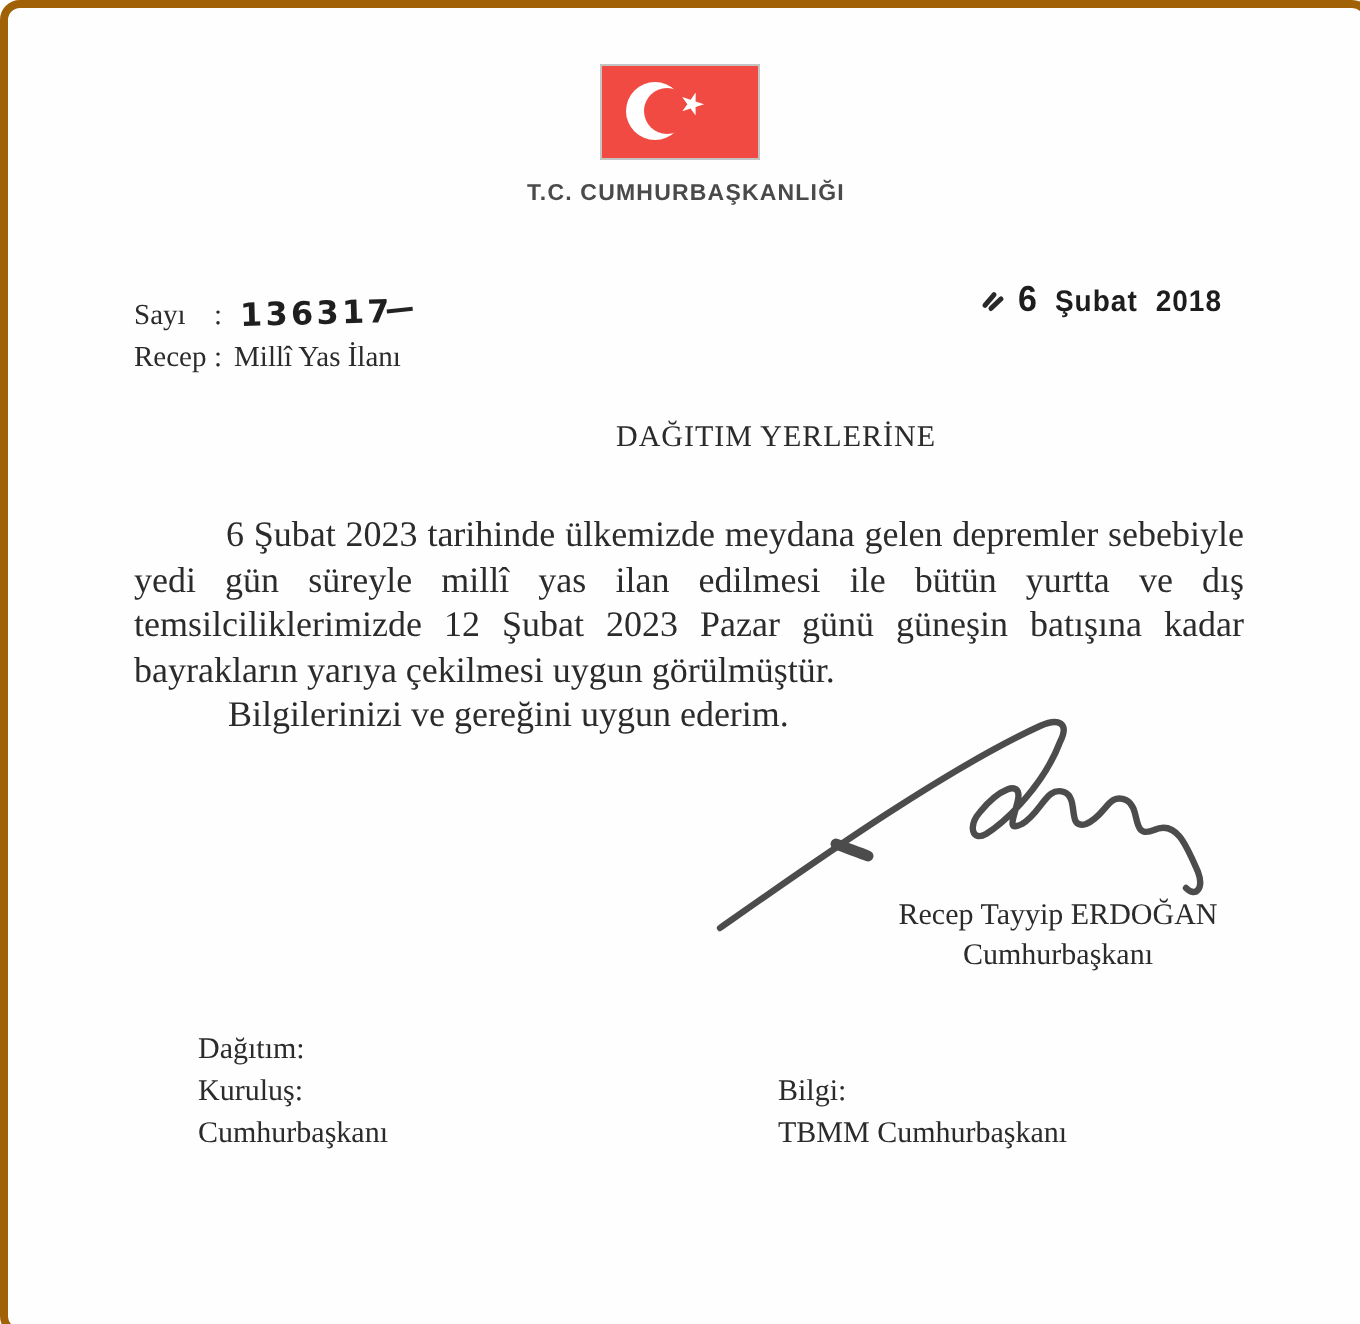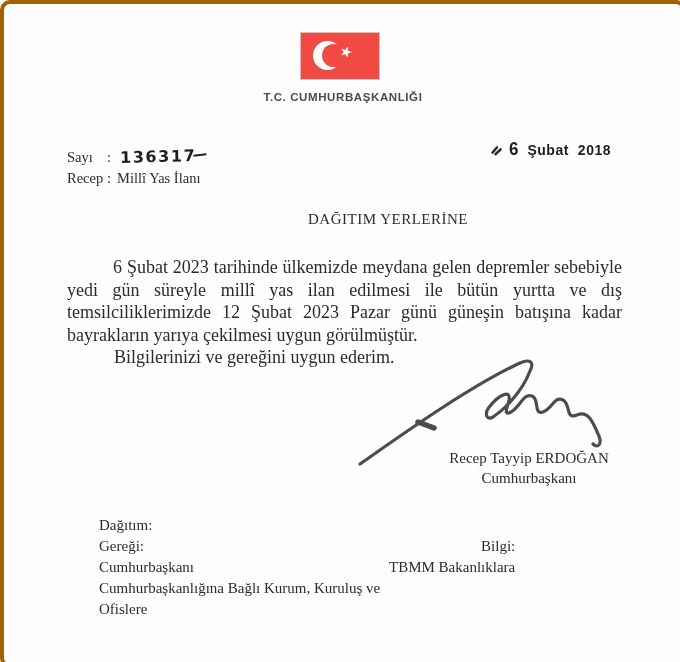--- a/index.html
+++ b/index.html
@@ -39,21 +39,21 @@
     line-height:22.5px;text-align:justify;color:#2b2b2b;}
   .body-text p{margin:0;}
   .para-main{text-indent:46px;}
   .para-closing{text-indent:47px;}
   
   .sig-svg{position:absolute;left:348px;top:348px;}
   .sig-name{position:absolute;left:419px;top:444px;width:212px;text-align:center;
     font-size:15px;line-height:20px;color:#2b2b2b;}
   
   .footer-left{position:absolute;left:63px;top:511px;width:322px;font-size:15px;line-height:21px;color:#2b2b2b;margin-left:32px;}
-  .footer-right{position:absolute;left:385px;top:532px;font-size:15px;line-height:21px;color:#2b2b2b;text-align:right;}
+  .footer-right{position:absolute;left:385px;top:532px;font-size:15px;line-height:21px;color:#2b2b2b;}
 </style>
 </head>
 <body>
 
 <div class="page">
 
   <div class="flag" style="background-color: rgb(240, 74, 66);">
     <div class="crescent-outer"></div>
     <div class="crescent-inner" style="background-color: rgb(240, 74, 66);"></div>
     <div class="star"></div>
@@ -106,22 +106,21 @@
              C 250 92, 246 97, 241 92" fill="none" stroke="#4c4c4c" stroke-width="3.2" stroke-linecap="round" stroke-linejoin="round"></path>
     <path d="M 66 70 C 71 72, 77 74, 82 76" fill="none" stroke="#4c4c4c" stroke-width="5.5" stroke-linecap="round"></path>
   </svg>
   <div class="sig-name">
     <div>Recep Tayyip ERDOĞAN</div>
     <div>Cumhurbaşkanı</div>
   </div>
 
   <div class="footer-left">
     <div>Dağıtım:</div>
-    <div>Gereği:</div>
+    <div>Kuruluş:</div>
     <div>Cumhurbaşkanı</div>
-    <div>Cumhurbaşkanlığına Bağlı Kurum, Kuruluş ve Ofislere</div>
   </div>
   <div class="footer-right">
     <div>Bilgi:</div>
-    <div>TBMM Bakanlıklara</div>
+    <div>TBMM Cumhurbaşkanı</div>
   </div>
 
 </div>
 
 </body></html>

